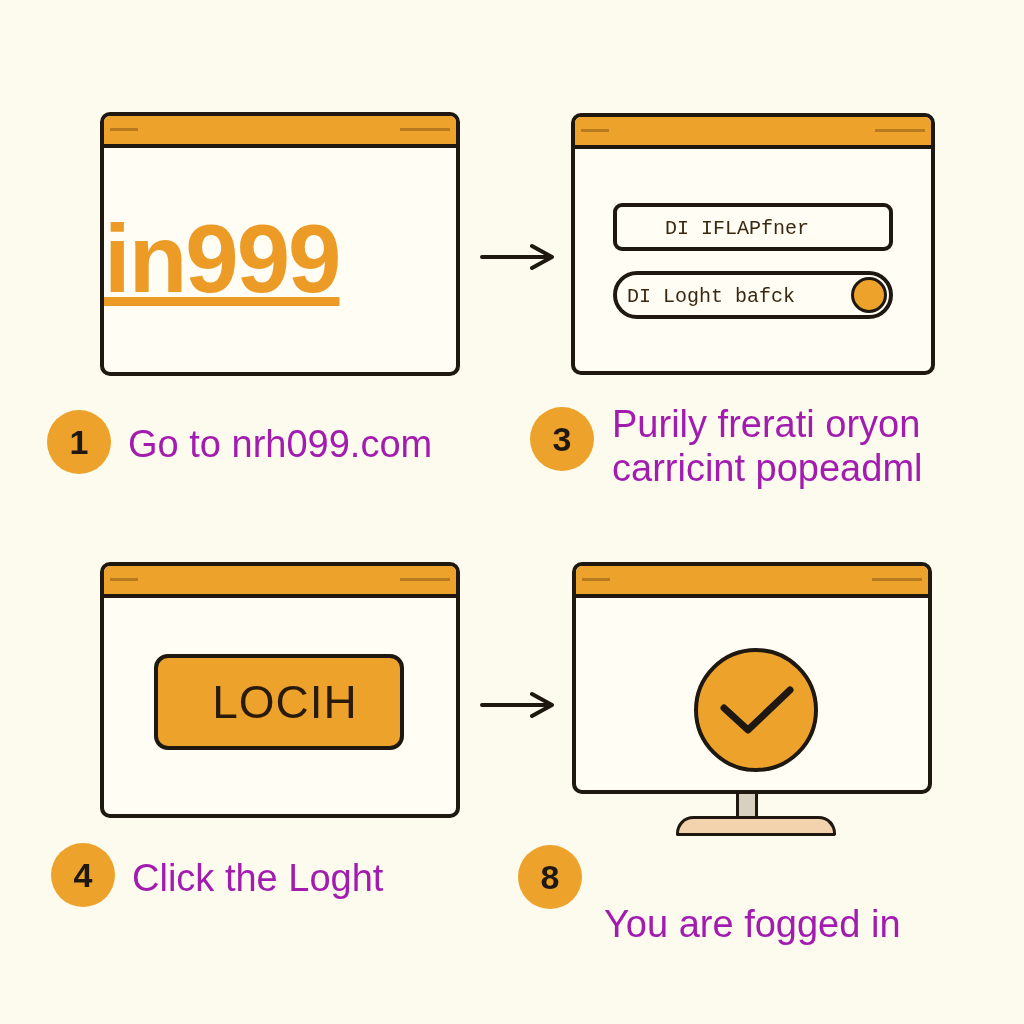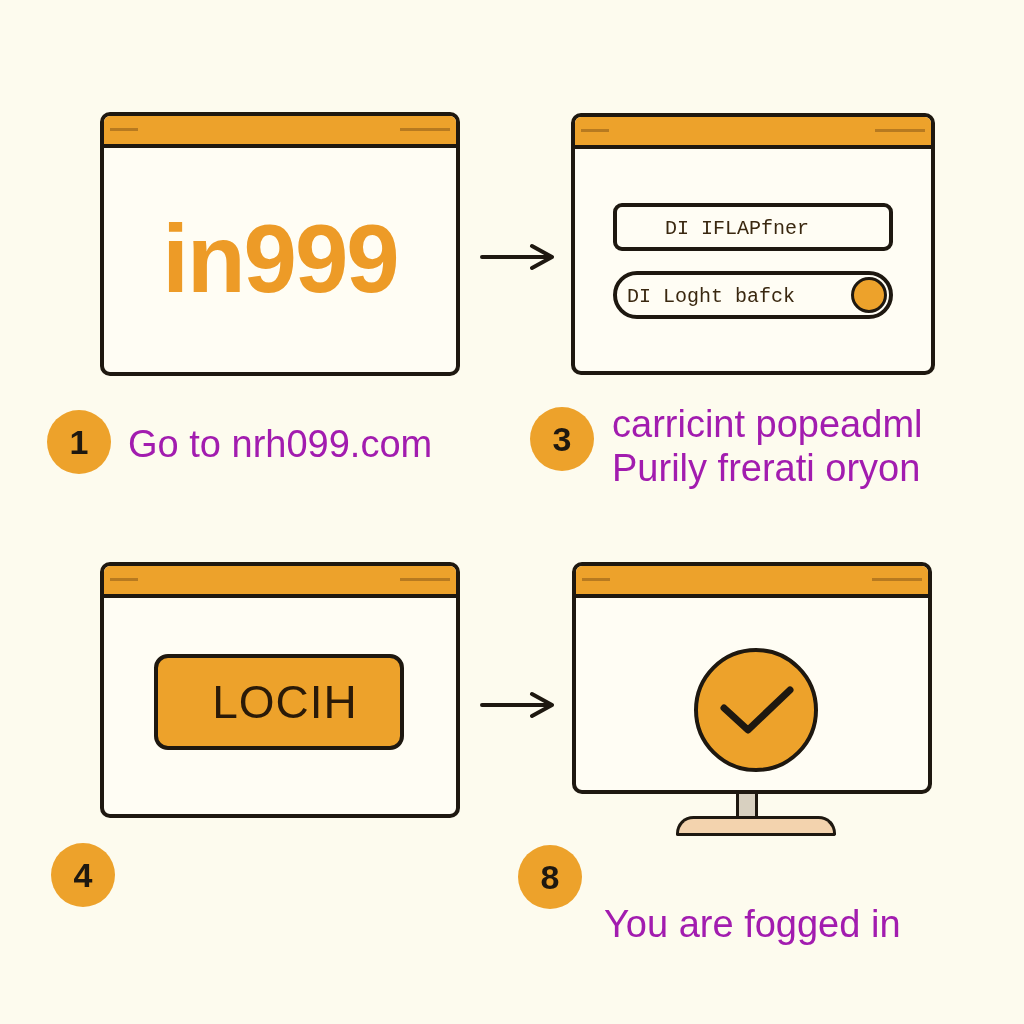--- a/index.html
+++ b/index.html
@@ -31,24 +31,24 @@
   .win .titlebar .dash-l { left: 6px; width: 28px; }
   .win .titlebar .dash-r { right: 6px; width: 50px; }
 
   #w1 { left: 100px; top: 112px; width: 360px; height: 264px; }
   #w2 { left: 571px; top: 113px; width: 364px; height: 262px; }
   #w3 { left: 100px; top: 562px; width: 360px; height: 256px; }
   #w4 { left: 572px; top: 562px; width: 360px; height: 232px; }
 
   .logo {
     position: absolute; left: 0; right: 0; top: 95px;
-    text-align: center;
     font-size: 96px; font-weight: bold; letter-spacing: -2px;
     color: #ed9b27;
     line-height: 1;
+    text-decoration: underline;
   }
 
   .field {
     position: absolute; box-sizing: border-box;
     border: 4px solid #1e1810; border-radius: 9px;
     background: #fffdf4;
     height: 48px;
     font-family: "Liberation Mono", monospace;
     font-size: 20px; color: #3a2810;
     padding: 10px 10px 0 10px;
@@ -173,24 +173,25 @@
 <div class="stand-neck"></div>
 <div class="stand-base"></div>
 
 <div id="badge-1" class="step-badge">1</div>
 <div id="cap-1" class="caption">
   <span>Go to nrh099.com</span>
 </div>
 
 <div id="badge-2" class="step-badge">3</div>
 <div id="cap-2" class="caption">
+  <span>Purily frerati oryon</span>
   <span>carricint popeadml</span>
-  <span>Purily frerati oryon</span>
 </div>
 
 <div id="badge-3" class="step-badge">4</div>
 <div id="cap-3" class="caption">
+  <span>Click the Loght</span>
 </div>
 
 <div id="badge-4" class="step-badge">8</div>
 <div id="cap-4" class="caption">
   <span>You are fogged in</span>
 </div>
 
 </body></html>

